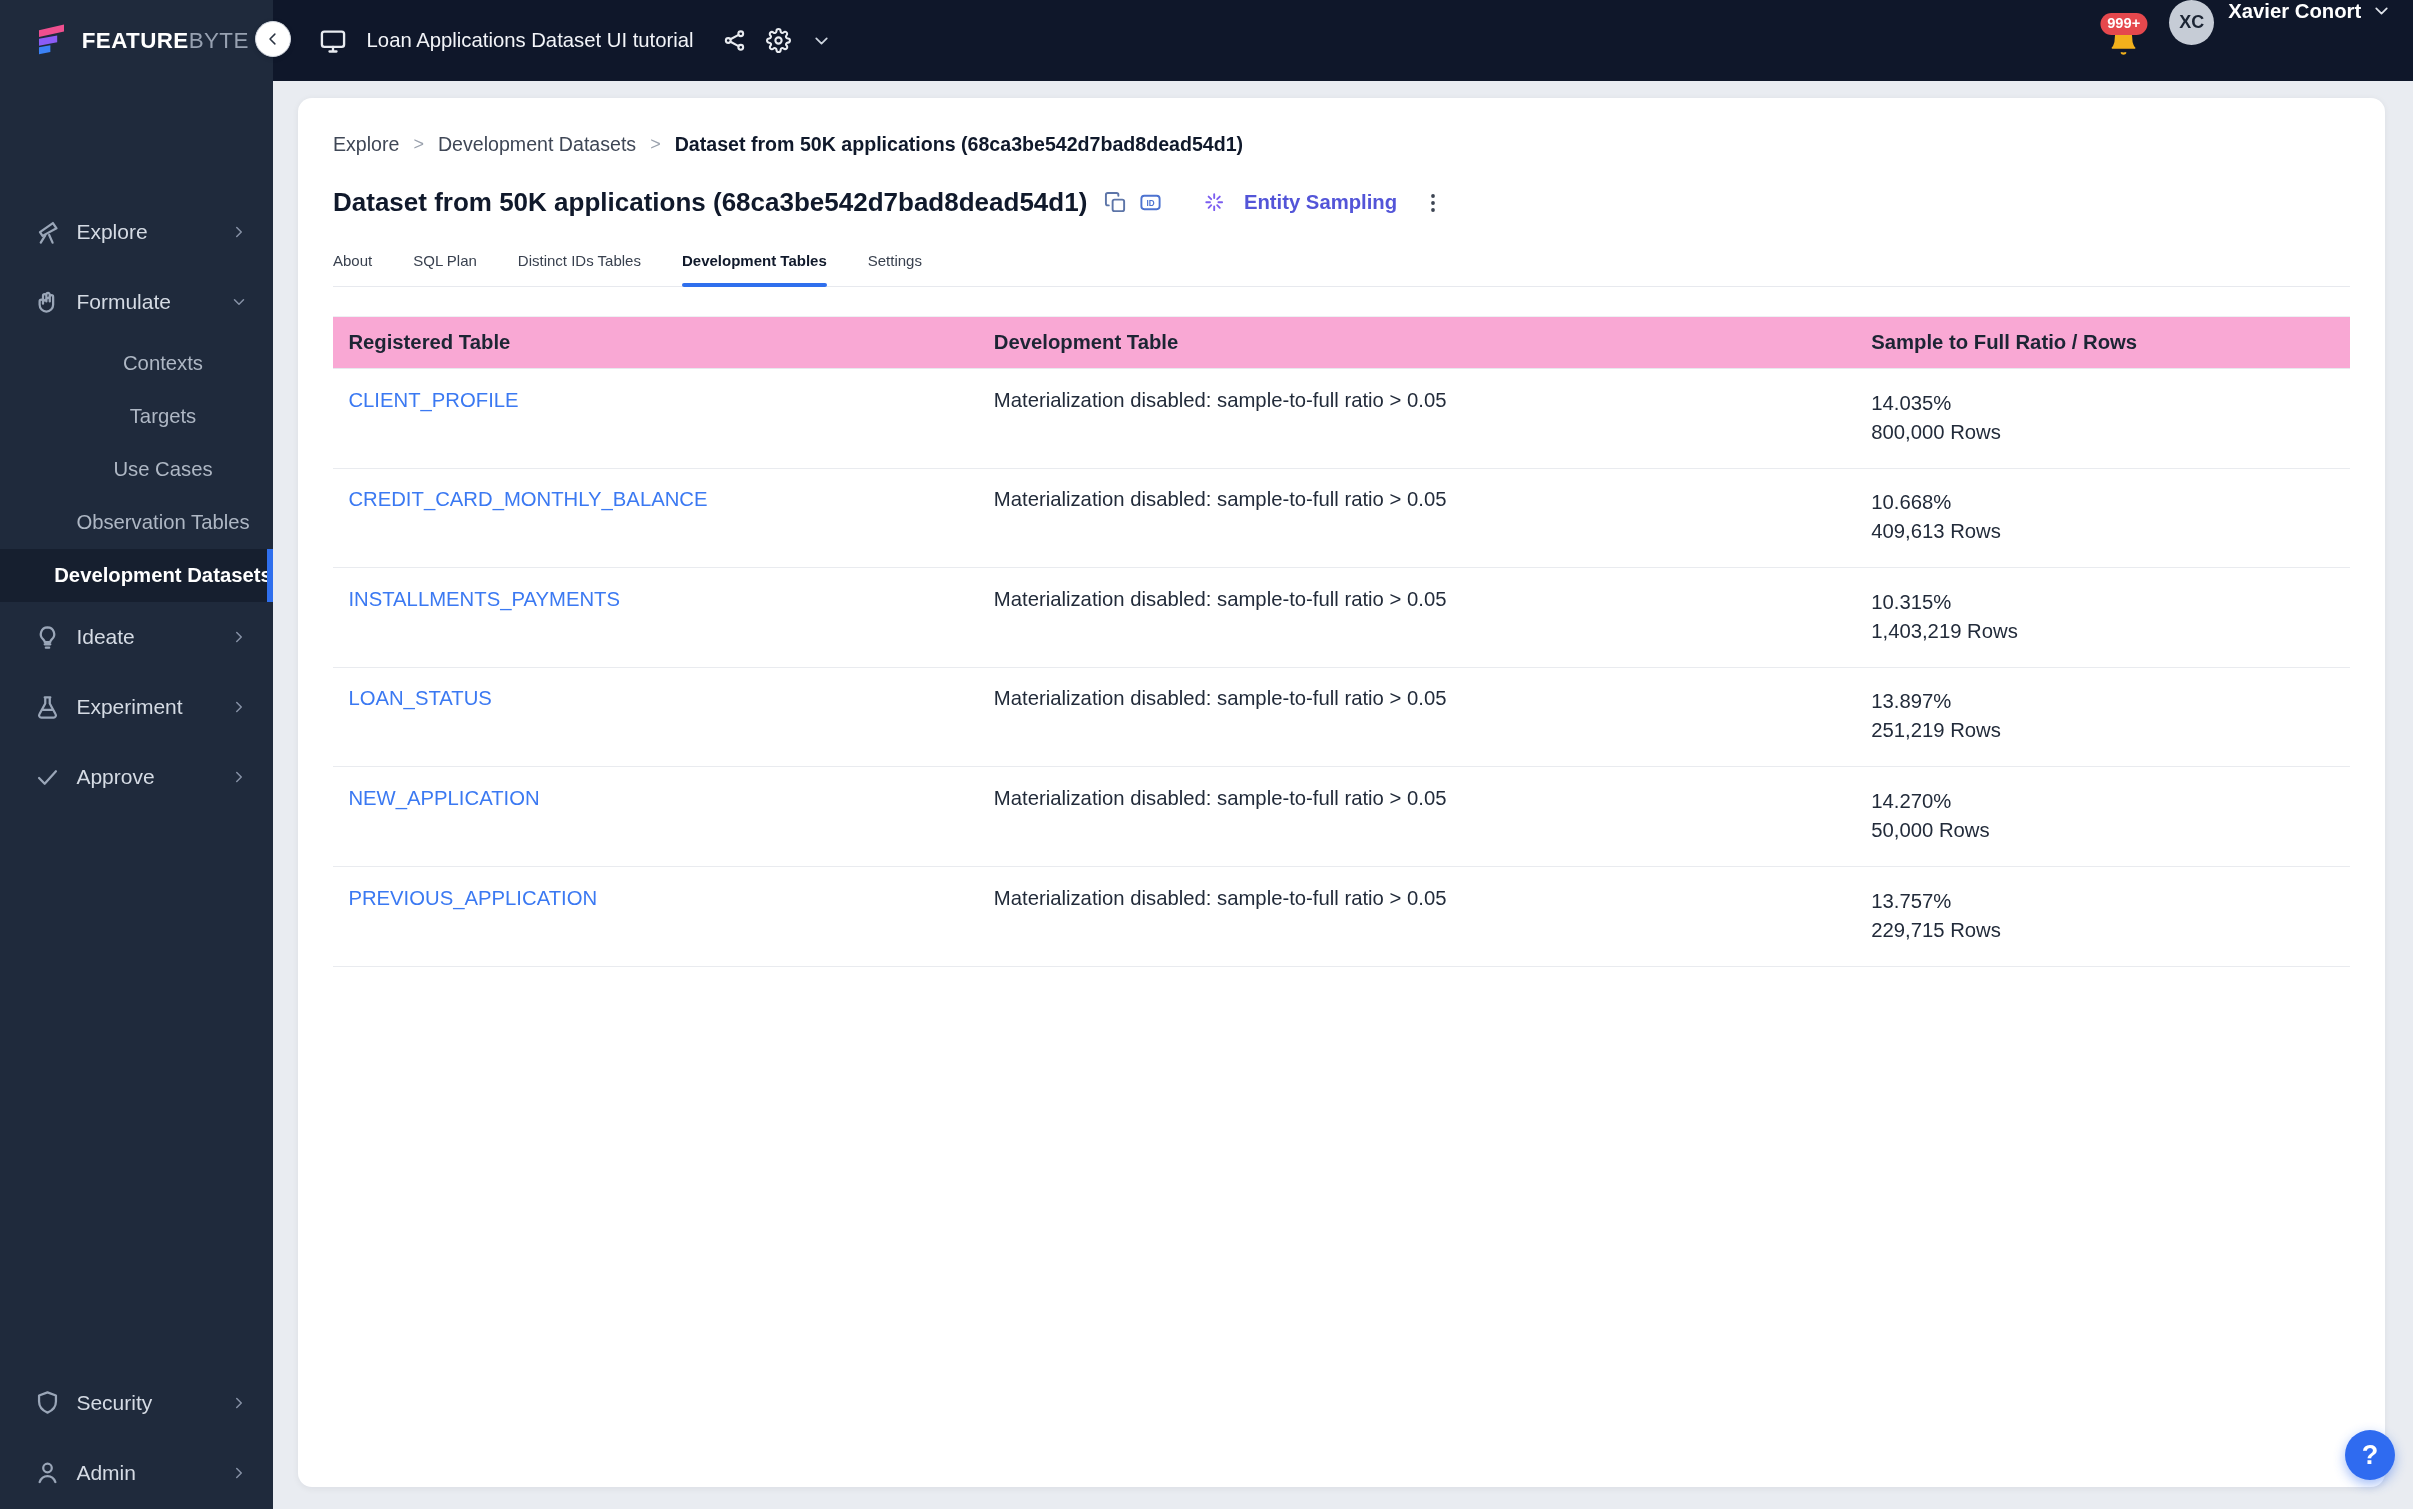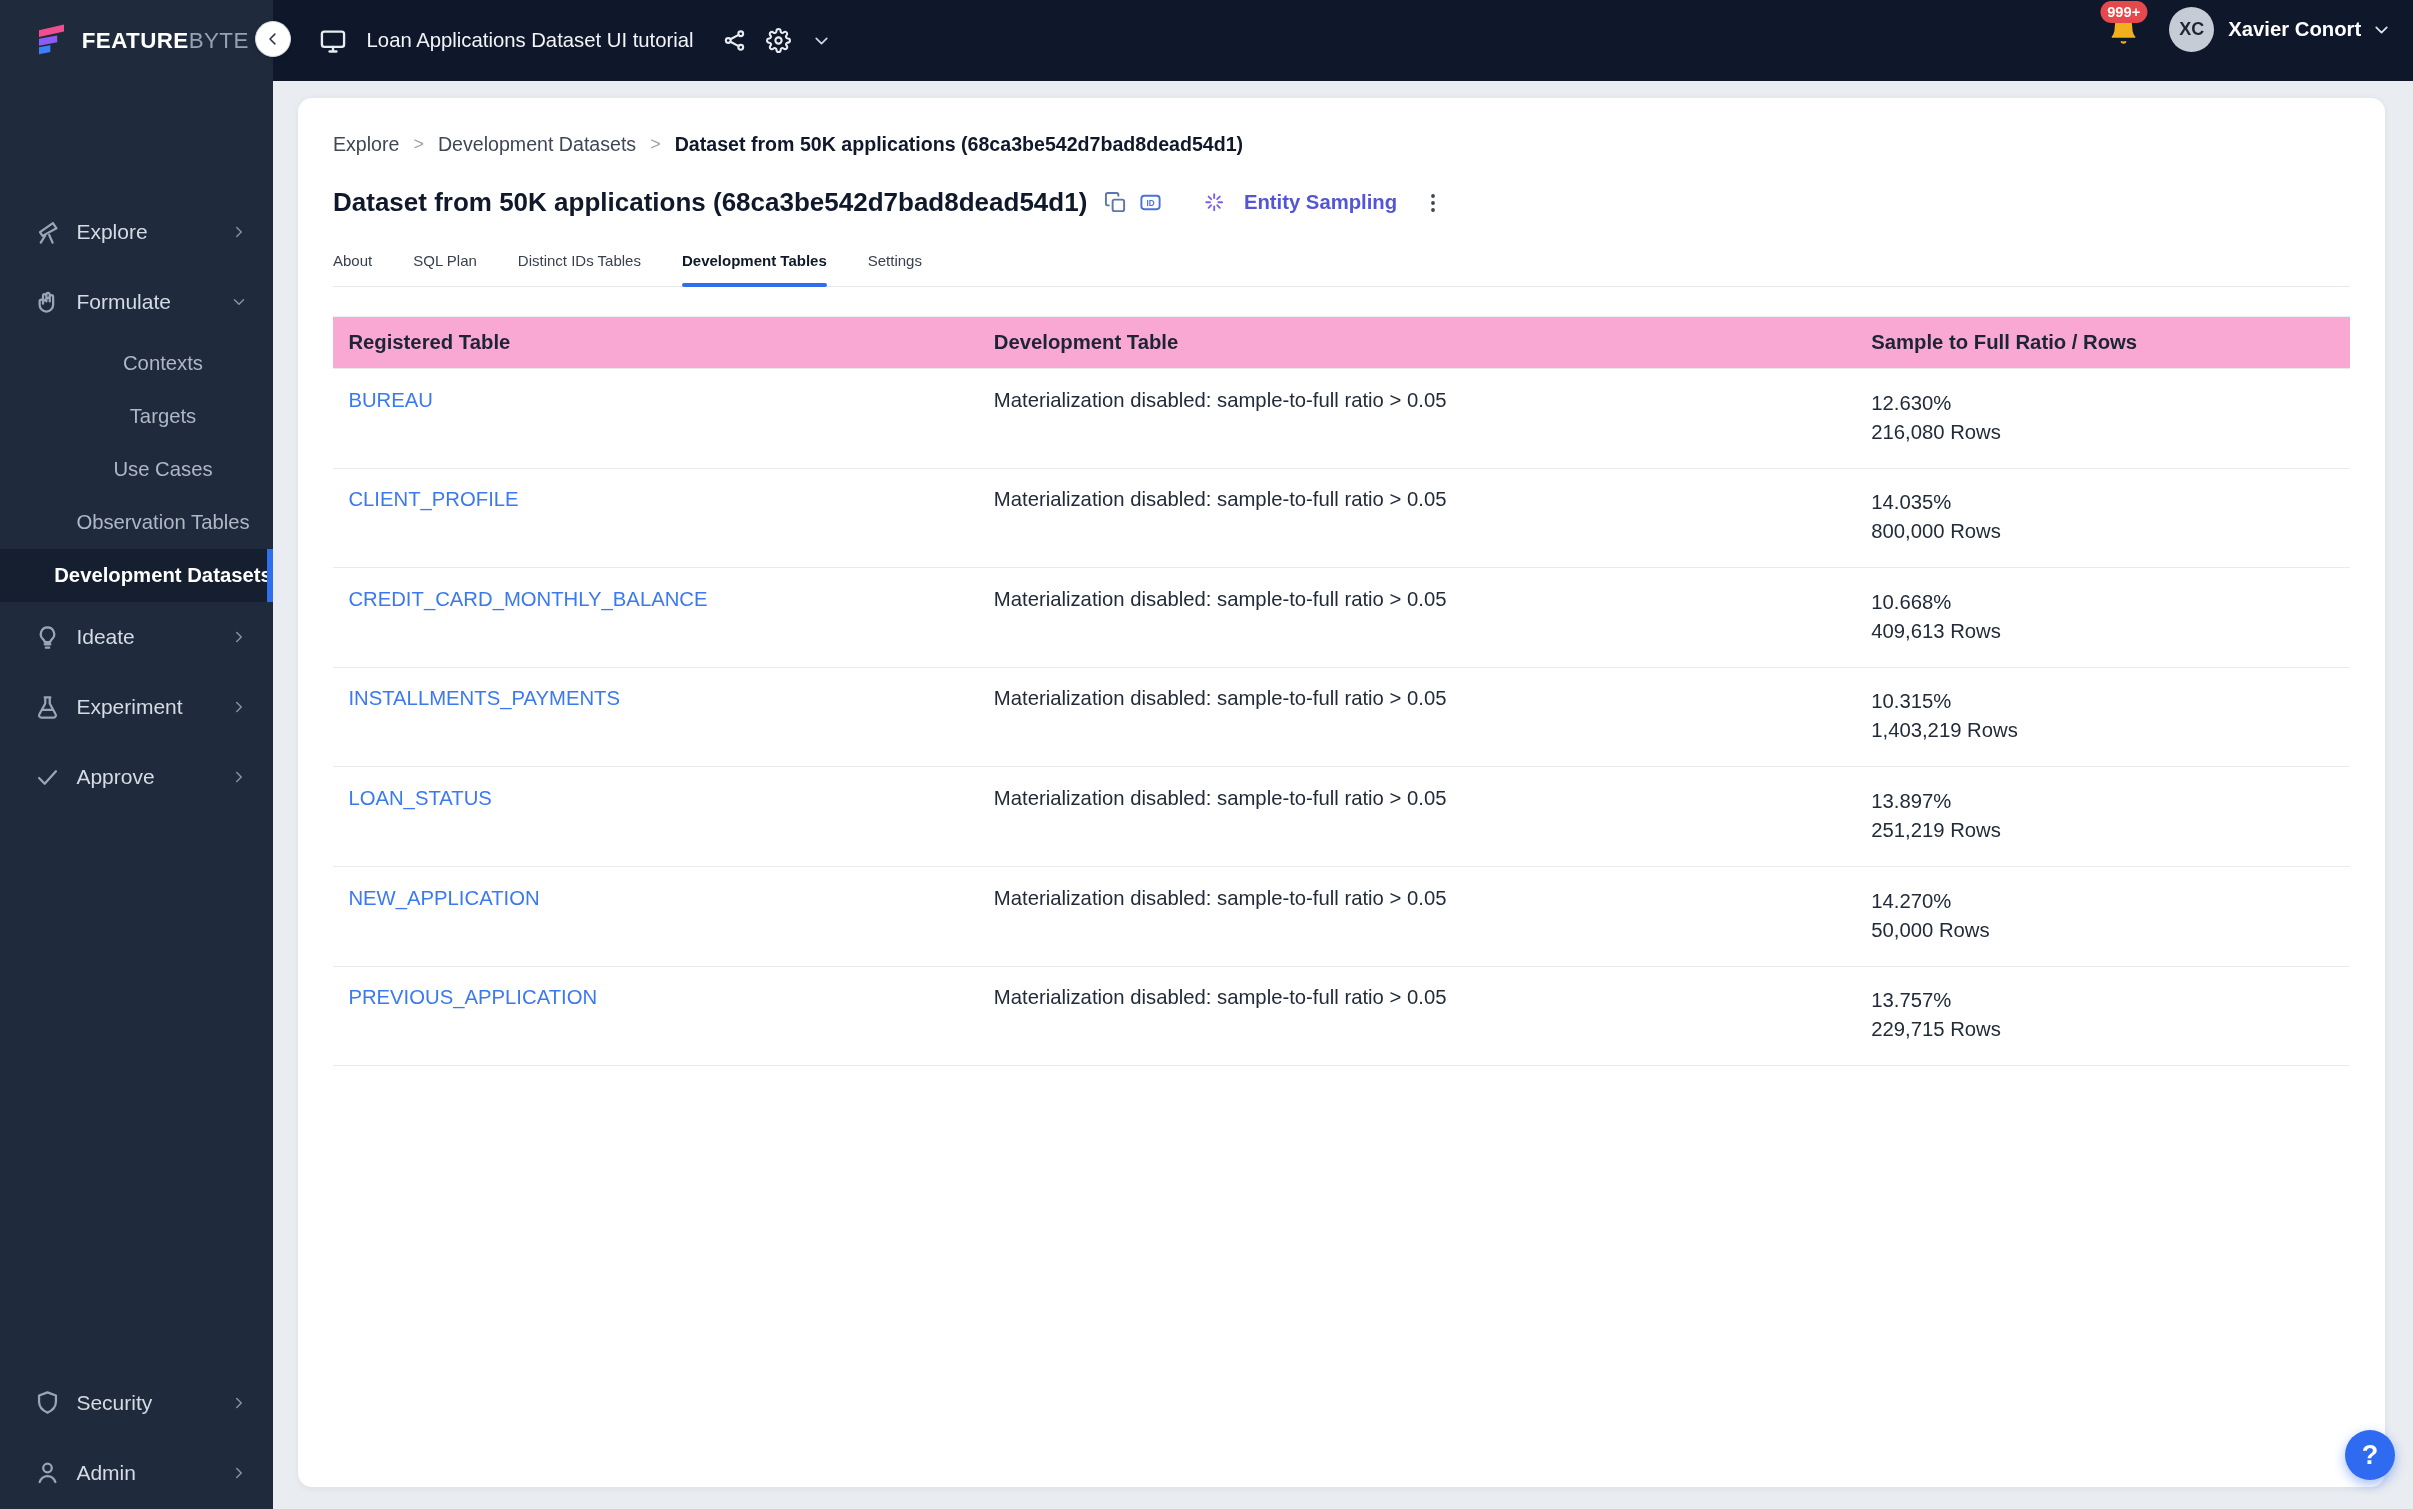--- a/index.html
+++ b/index.html
@@ -12,21 +12,21 @@
     -webkit-font-smoothing:antialiased;
   }
 
   
   .topbar { position:absolute; top:0; left:0; width:2413px; height:81px; background:#0f172a; z-index:2; }
   .topbar-left { position:absolute; left:319px; top:0; height:81px; display:flex; align-items:center; gap:19.6px; color:#ffffff; }
   .tb-label { font-size:20.3px; font-weight:500; color:#f2f4f8; white-space:nowrap; margin-right:8.4px; }
   .tb-icon { width:28px; height:28px; display:inline-flex; color:#e8ebf0; }
   .tb-icon.small { width:25px; height:25px; }
   .tb-icon.tiny { width:21px; height:21px; color:#cdd4de; }
-  .topbar-right { position:absolute; right:21px; top:0; height:58px; display:flex; align-items:center; }
+  .topbar-right { position:absolute; right:21px; top:0; height:58px; display:flex; align-items:flex-start; }
 
   .bell-wrap { position:relative; width:55px; height:81px; }
   .bell-wrap .bell { position:absolute; left:12px; bottom:24px; width:31px; height:31px; }
   .bell svg { width:100%; height:100%; fill:#f2b11c; stroke:#f2b11c; stroke-width:1.4; stroke-linejoin:round; }
   .notif-badge { position:absolute; top:12.6px; left:50%; transform:translateX(-50%);
     background:#e5484d; color:#fff; font-size:14.7px; font-weight:700; line-height:1;
     padding:3.5px 7px 4.2px; border-radius:700px; white-space:nowrap; z-index:3; }
 
   .avatar { width:45px; height:45px; border-radius:50%; background:#c6ccd6; color:#1c2534;
     font-size:18px; font-weight:700; display:flex; align-items:center; justify-content:center; margin-left:18px; }
@@ -357,28 +357,20 @@
         </colgroup>
       <thead>
         <tr>
           <th>Registered Table</th>
           <th>Development Table</th>
           <th>Sample to Full Ratio / Rows</th>
         </tr>
       </thead>
       <tbody>
         <tr>
-          <td><span class="table-link">BUREAU</span></td>
-          <td><span>Materialization disabled: sample-to-full ratio &gt; 0.05</span></td>
-          <td class="ratio-rows">
-              <div>12.630%</div>
-              <div>216,080 Rows</div>
-            </td>
-        </tr>
-        <tr>
           <td><span class="table-link">CLIENT_PROFILE</span></td>
           <td><span>Materialization disabled: sample-to-full ratio &gt; 0.05</span></td>
           <td class="ratio-rows">
               <div>14.035%</div>
               <div>800,000 Rows</div>
             </td>
         </tr>
         <tr>
           <td><span class="table-link">CREDIT_CARD_MONTHLY_BALANCE</span></td>
           <td><span>Materialization disabled: sample-to-full ratio &gt; 0.05</span></td>

